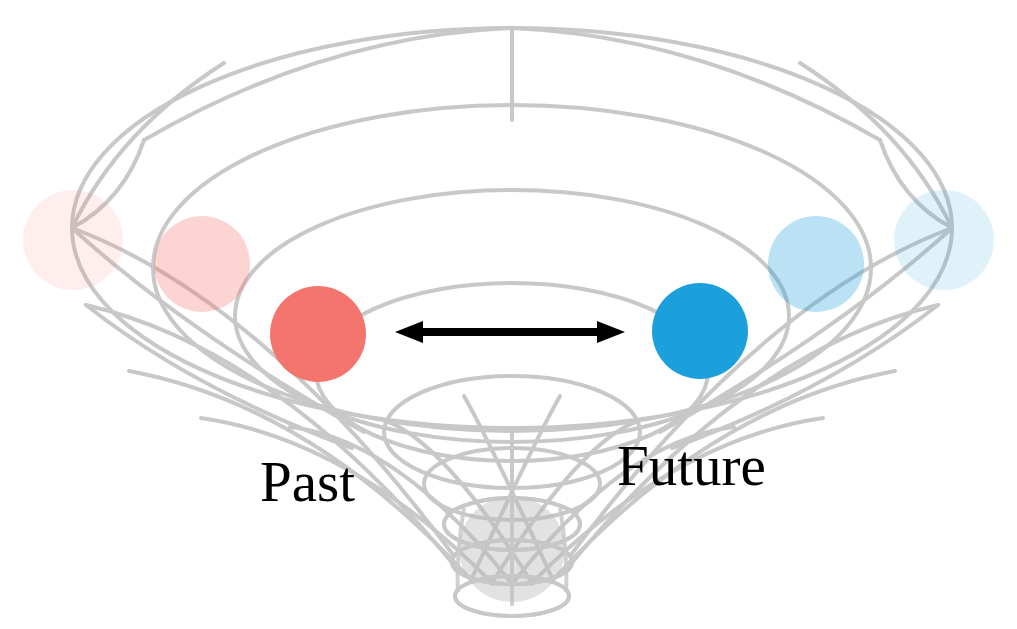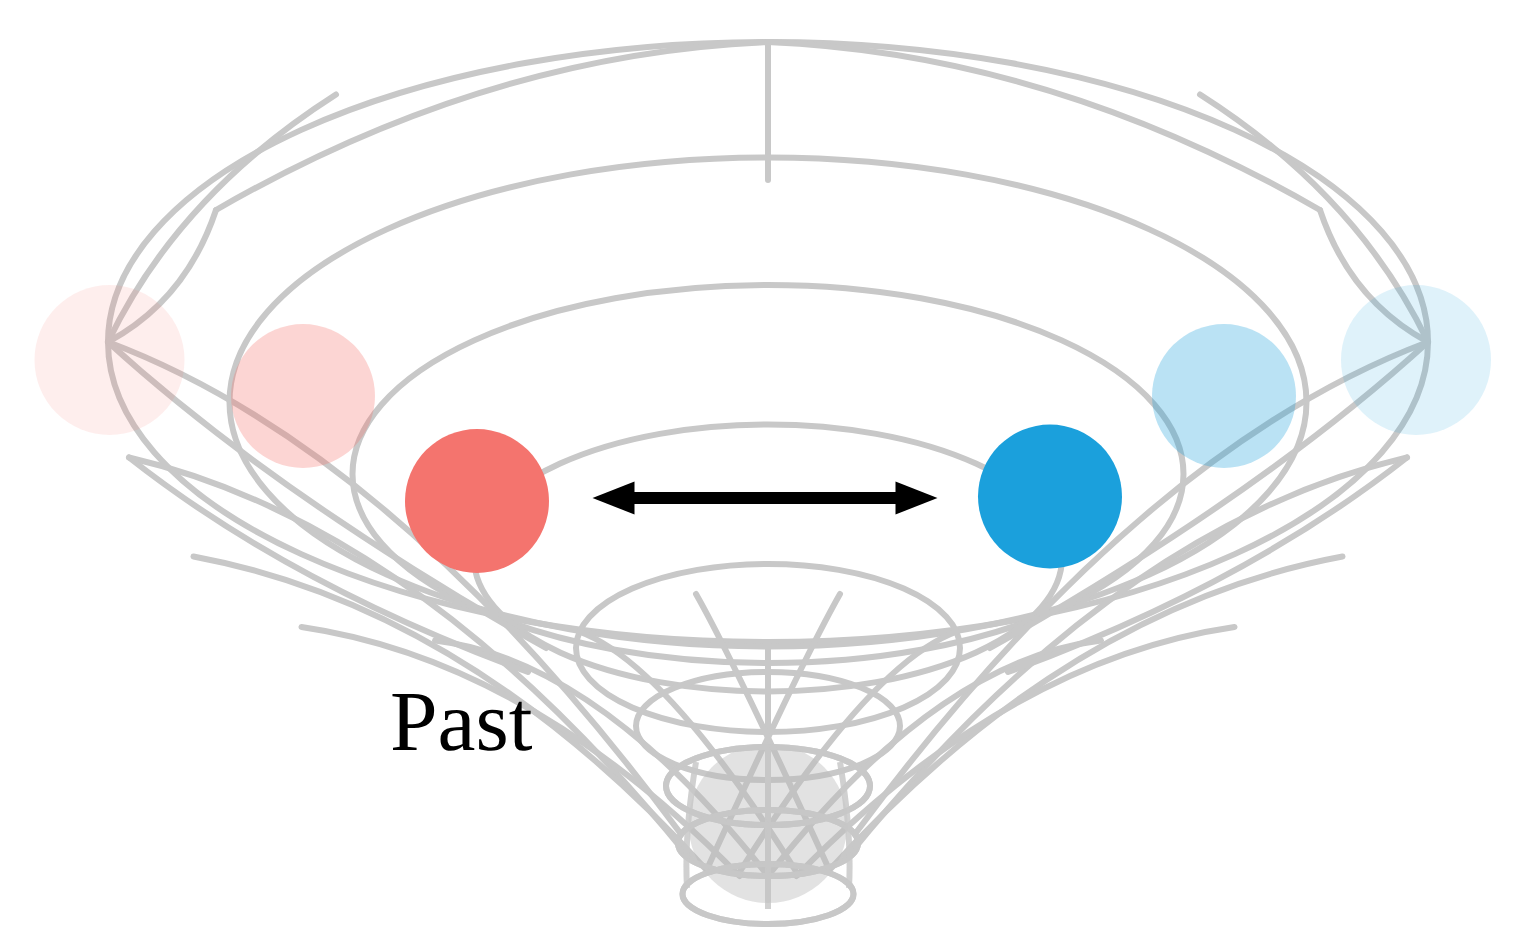--- a/index.html
+++ b/index.html
@@ -126,14 +126,15 @@
     <circle cx="700" cy="331" r="48" fill="#1ba0dc" opacity="1"></circle>
 
     <g fill="#000000">
       <rect x="415" y="328" width="190" height="8"></rect>
       <polygon points="395,332 423,321 423,343"></polygon>
       <polygon points="625,332 597,321 597,343"></polygon>
     </g>
   </svg>
 
   <div class="label" id="label-past">Past</div>
+  <div class="label" id="label-future">Future</div>
 
 </div>
 
 </body></html>

